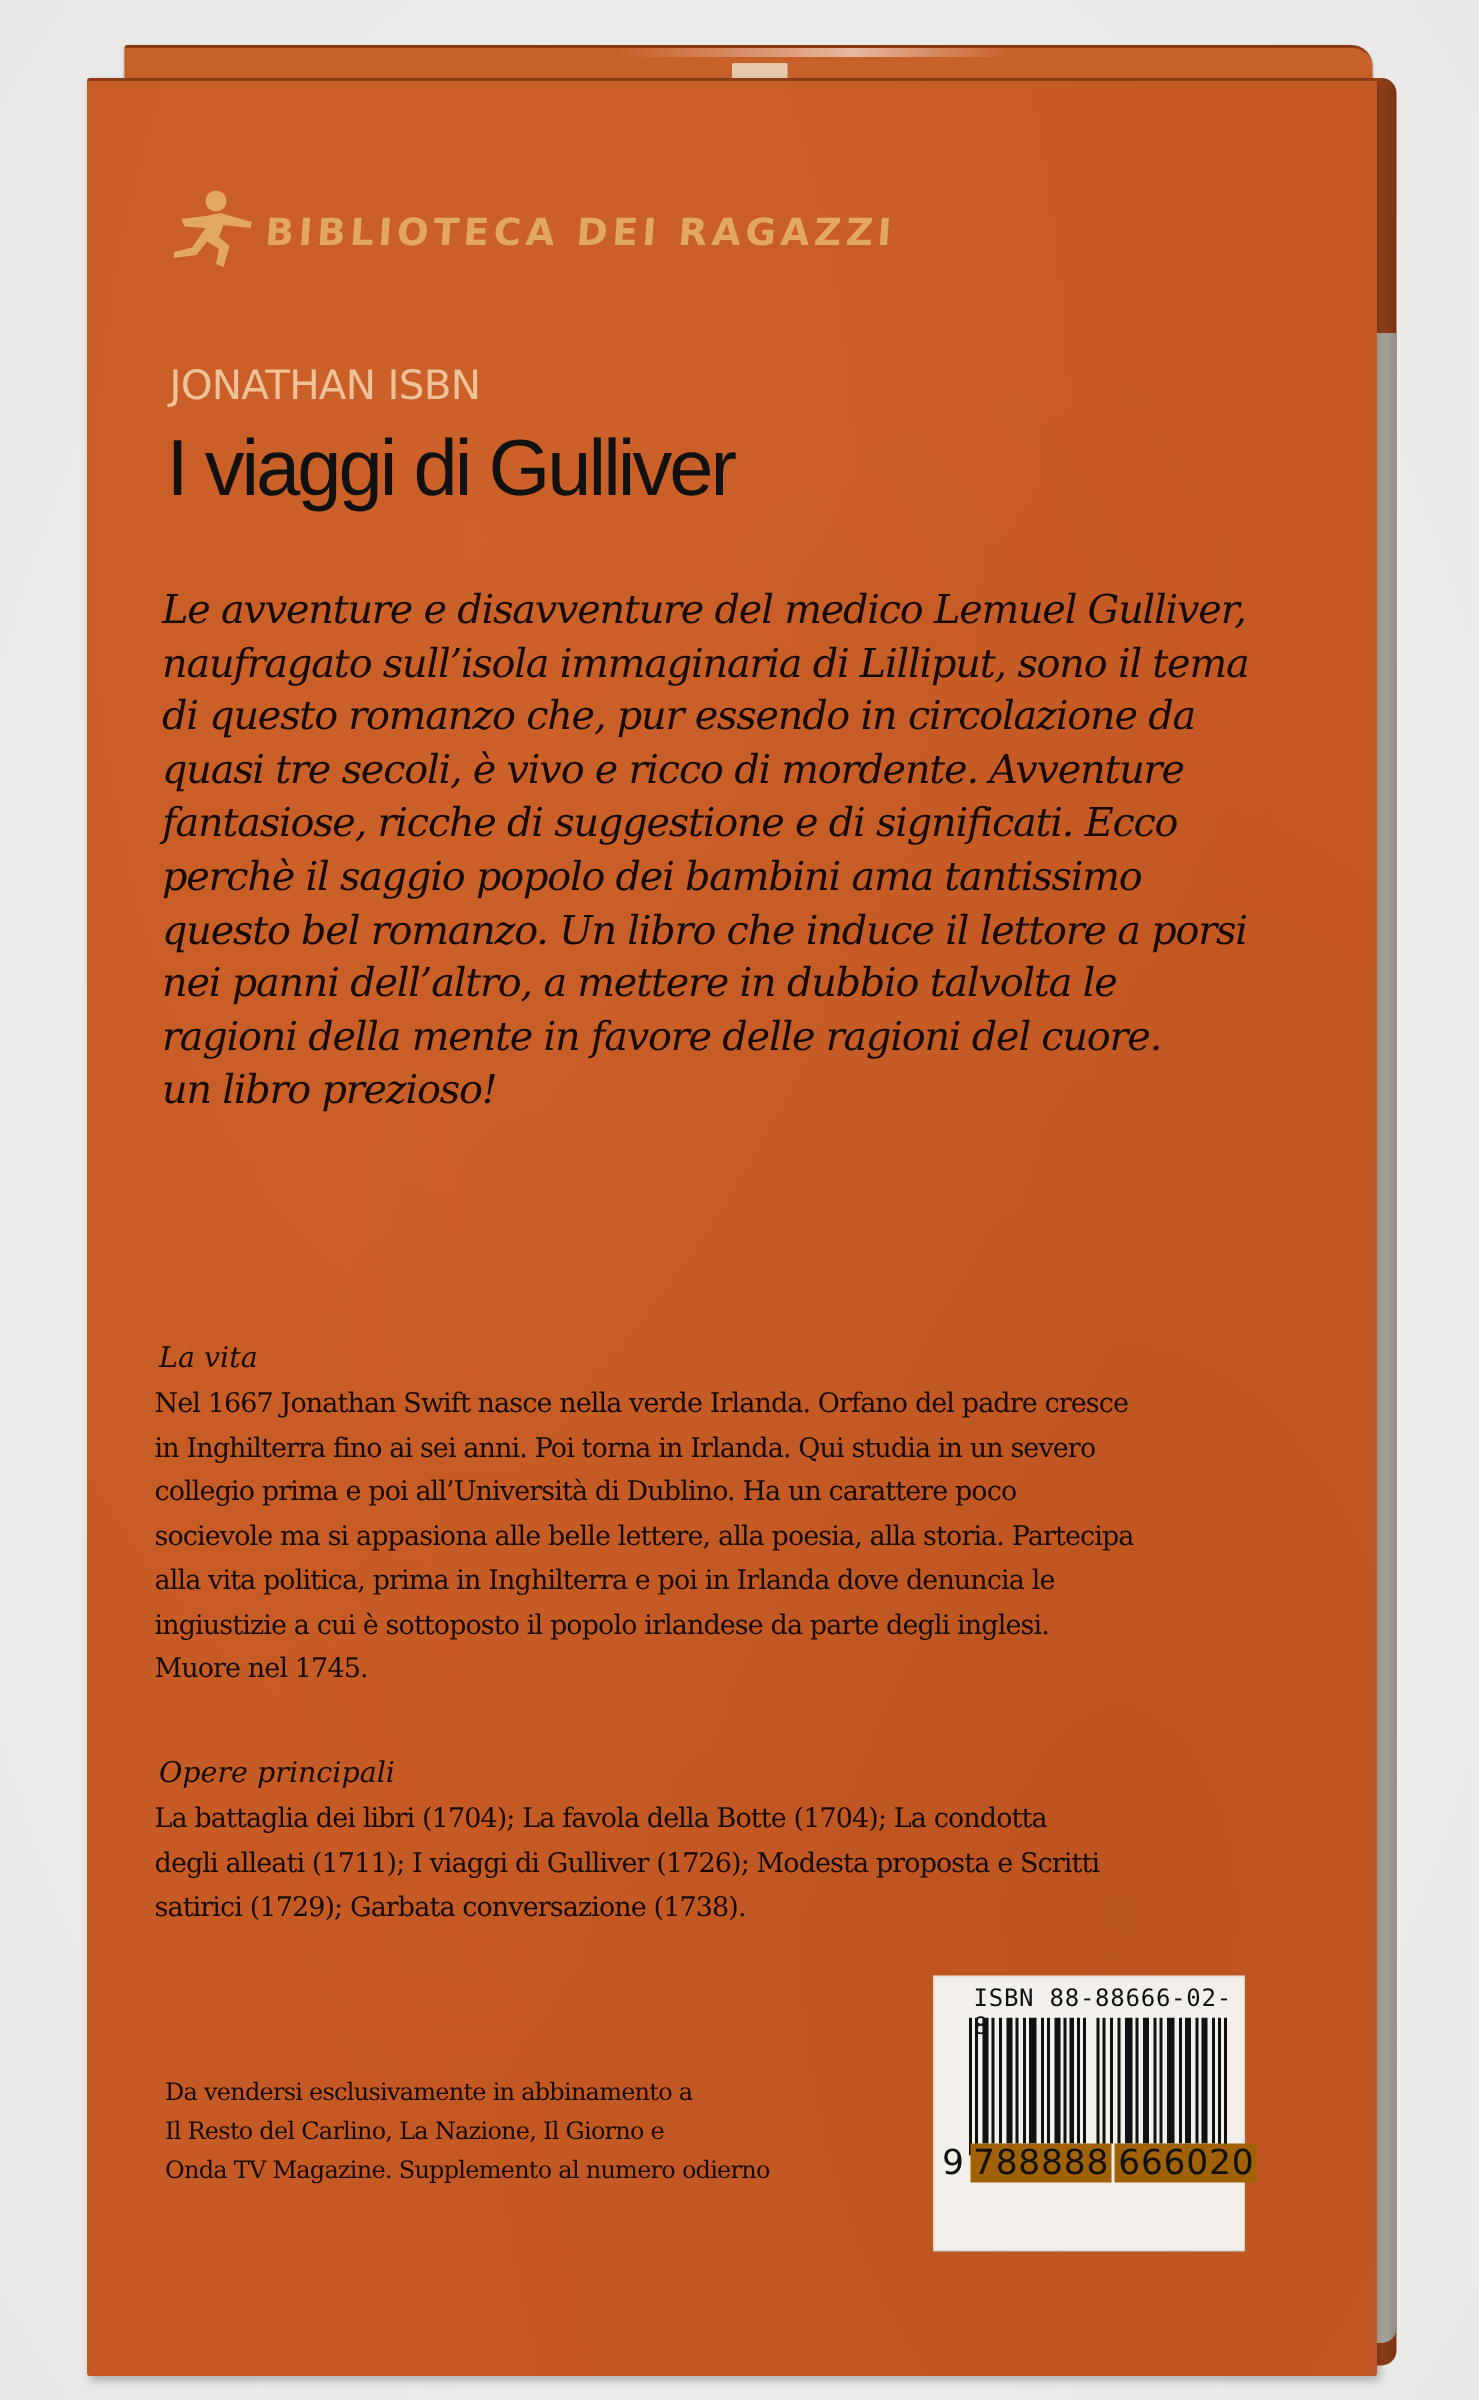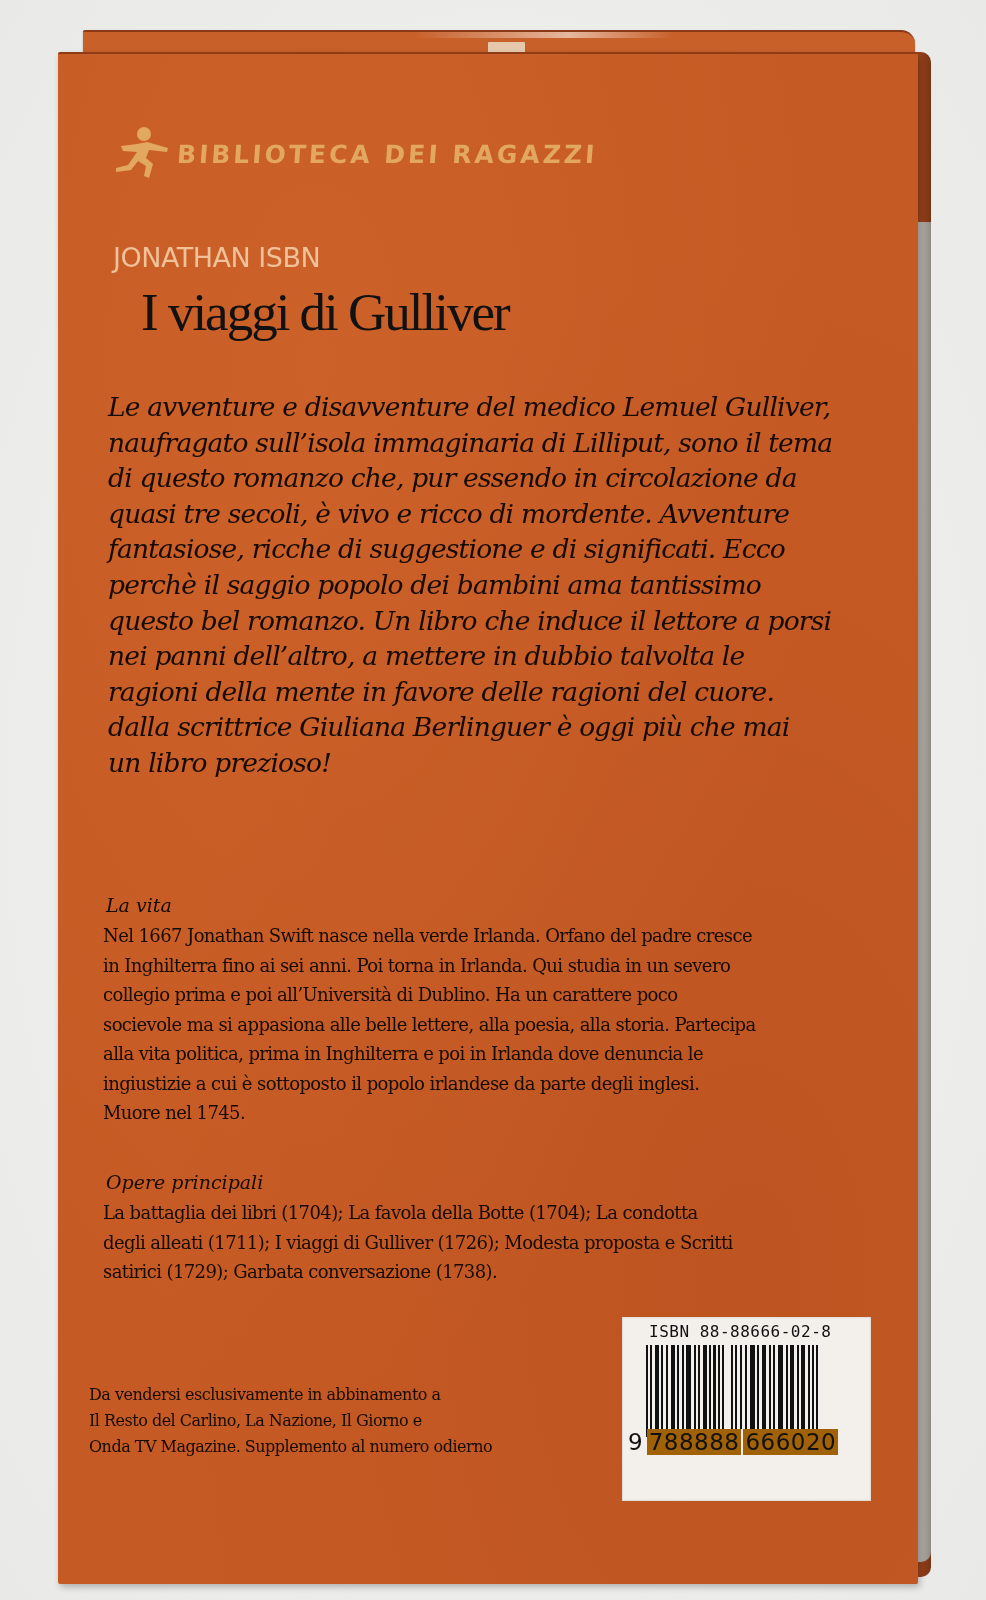--- a/index.html
+++ b/index.html
@@ -52,46 +52,45 @@
     color: #e2a862; font-size: 25px; letter-spacing: 3px;
     transform: skewX(-4deg);
   }
   .author {
     position: absolute; left: 55px; top: 188px;
     font-family: "DejaVu Sans", sans-serif; font-size: 27px; color: #efc29a;
     letter-spacing: -0.5px; font-weight: normal;
   }
   .title {
     position: absolute; left: 53px; top: 228px;
-    font-family: Liberation Serif, serif; font-size: 53px; color: #111;
+    font-family: Liberation Sans, sans-serif; font-size: 53px; color: #111;
     letter-spacing: -2px;
-    margin-left: 30px;
   }
   .blurb {
     position: absolute; left: 50px; top: 335px; width: 730px;
     font-family: "DejaVu Serif", serif; font-size: 26.5px; line-height: 35.6px;
     color: #160b04; text-align: justify; letter-spacing: -0.8px; font-style: italic;
   }
   .section-head {
     position: absolute; left: 48px;
     font-family: "DejaVu Serif", serif; font-style: italic; font-size: 19px; color: #160b04;
   }
   .section-body {
     position: absolute; left: 45px; width: 735px;
     font-family: "DejaVu Serif", serif; font-size: 18px; line-height: 29.5px;
     color: #160b04; text-align: justify; letter-spacing: -0.6px;
   }
   .footer-note {
-    position: absolute; left: 31px; top: 1328px; width: 480px;
+    position: absolute; left: 52px; top: 1328px; width: 480px;
     font-family: "DejaVu Serif", serif; font-size: 16px; line-height: 26px;
     color: #160b04; letter-spacing: -0.5px;
   }
   .barcode-box {
     position: absolute; left: 564px; top: 1263px; width: 208px; height: 184px;
-    background: #f3efea; box-shadow: inset 0 0 2px rgba(0,0,0,0.25); padding-left: 41px;
+    background: #f3efea; box-shadow: inset 0 0 2px rgba(0,0,0,0.25);
   }
   .isbn-text {
     position: absolute; left: 27px; top: 5px;
     font-family: "DejaVu Sans Mono", monospace; font-size: 16px; color: #111; letter-spacing: 0.5px;
   }
   .bars {
     position: absolute; left: 24px; top: 28px; width: 176px; height: 92px;
   }
   .digits {
     position: absolute; left: 6px; top: 112px; width: 200px;
@@ -132,21 +131,20 @@
   <div class="blurb">
     <div>Le avventure e disavventure del medico Lemuel Gulliver,</div>
     <div>naufragato sull’isola immaginaria di Lilliput, sono il tema</div>
     <div>di questo romanzo che, pur essendo in circolazione da</div>
     <div>quasi tre secoli, è vivo e ricco di mordente. Avventure</div>
     <div>fantasiose, ricche di suggestione e di significati. Ecco</div>
     <div>perchè il saggio popolo dei bambini ama tantissimo</div>
     <div>questo bel romanzo. Un libro che induce il lettore a porsi</div>
     <div>nei panni dell’altro, a mettere in dubbio talvolta le</div>
     <div>ragioni della mente in favore delle ragioni del cuore.</div>
-    <div>dalla scrittrice Giuliana Berlinguer è oggi più che mai</div>
     <div>un libro prezioso!</div>
   </div>
 
   <div class="section-head" style="top:840px;text-align:right;">La vita</div>
   <div class="section-body" style="top:867px;">
     <div>Nel 1667 Jonathan Swift nasce nella verde Irlanda. Orfano del padre cresce</div>
     <div>in Inghilterra fino ai sei anni. Poi torna in Irlanda. Qui studia in un severo</div>
     <div>collegio prima e poi all’Università di Dublino. Ha un carattere poco</div>
     <div>socievole ma si appasiona alle belle lettere, alla poesia, alla storia. Partecipa</div>
     <div>alla vita politica, prima in Inghilterra e poi in Irlanda dove denuncia le</div>

